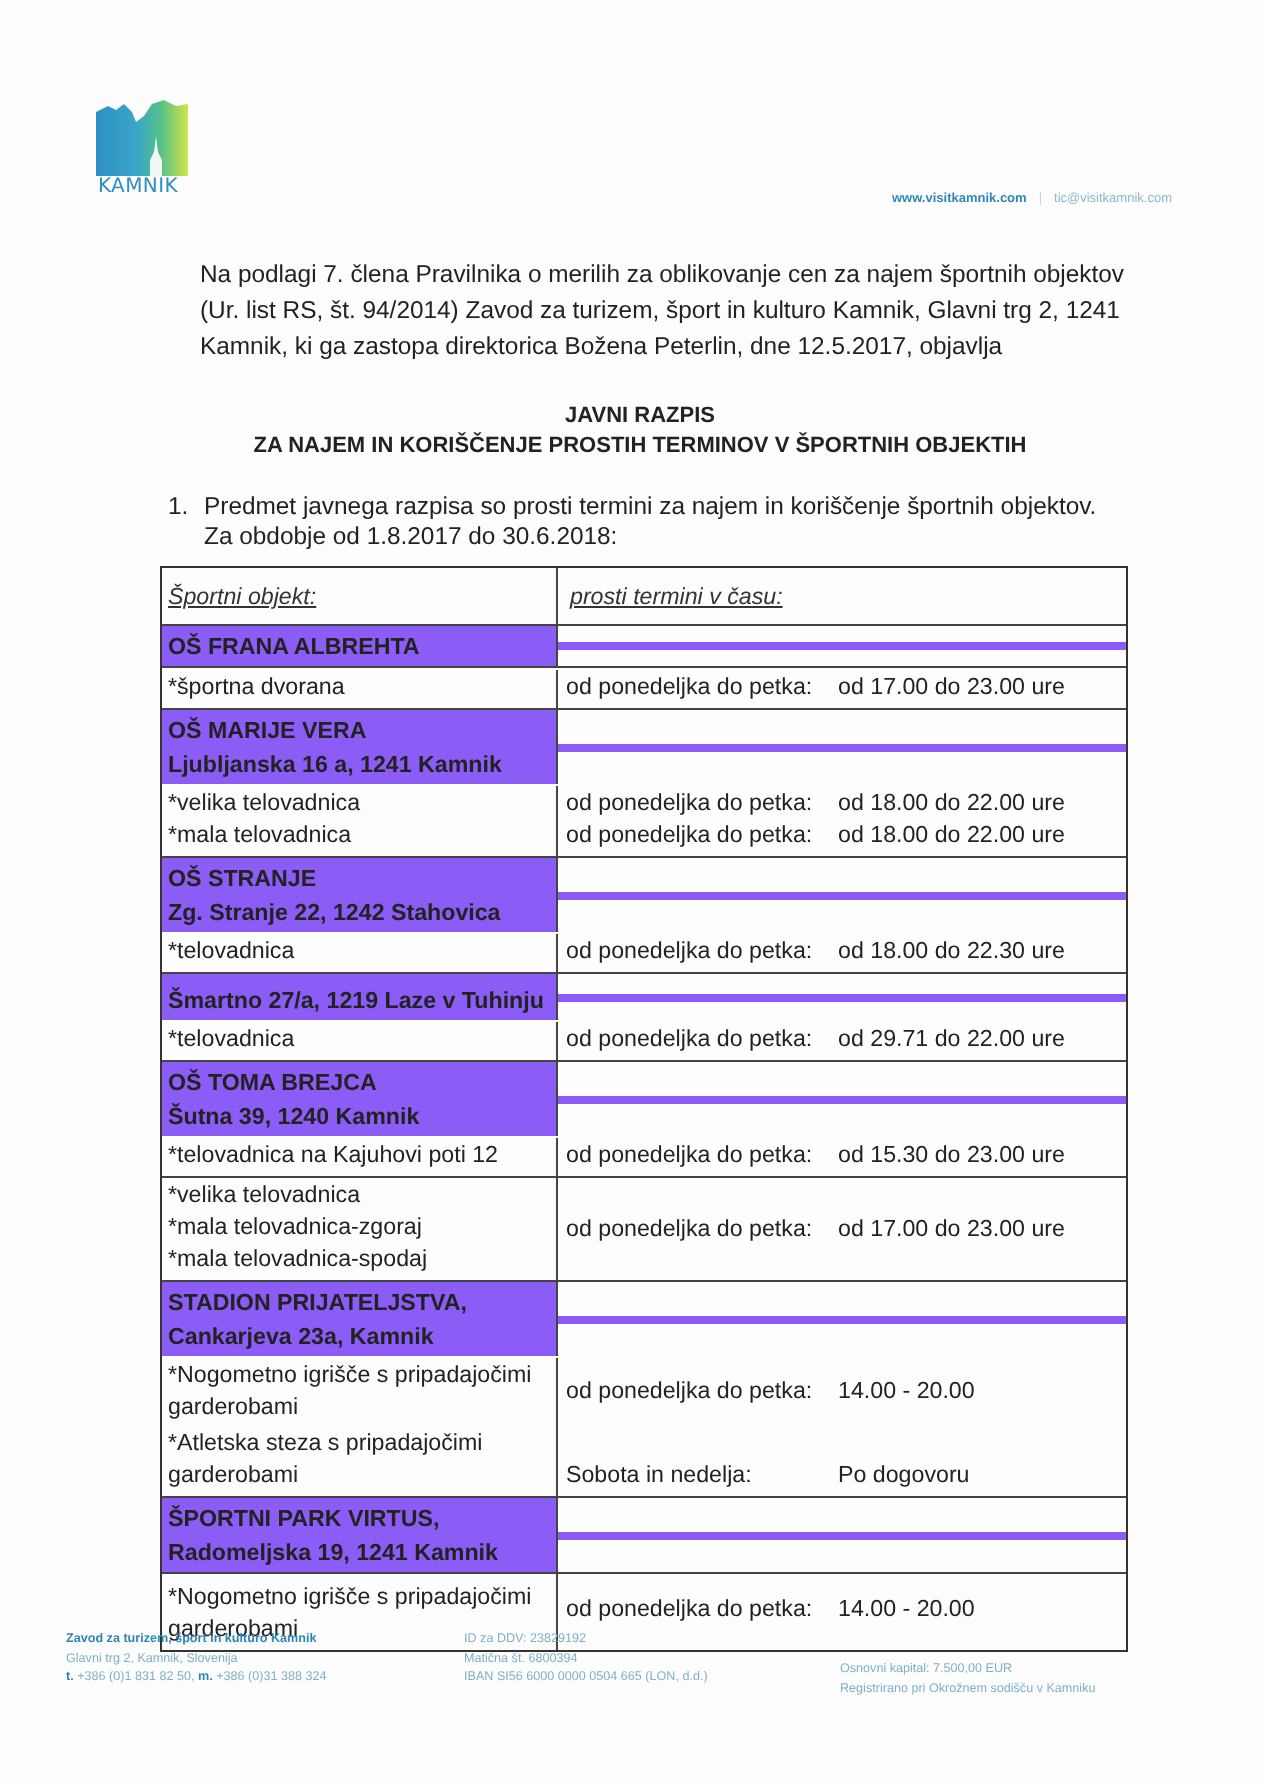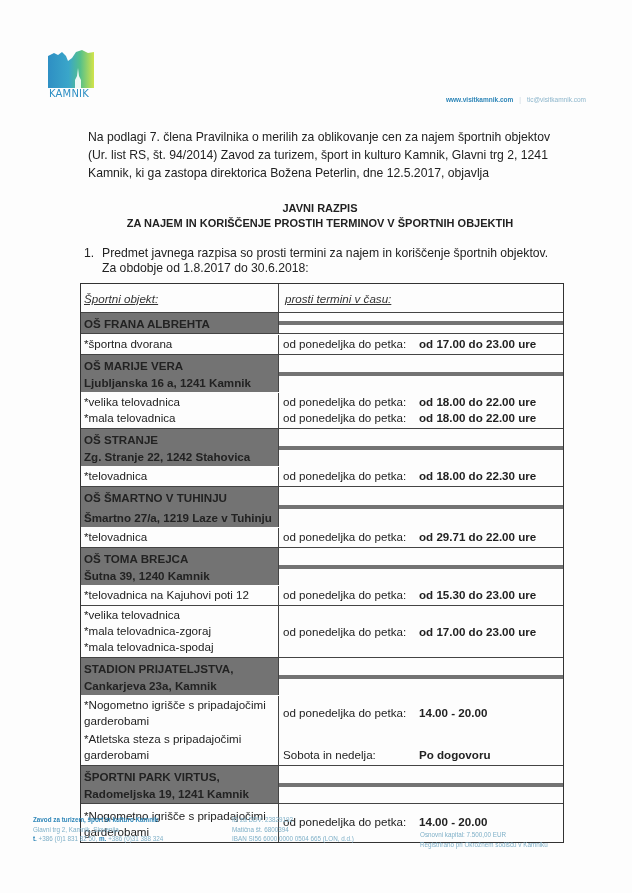--- a/index.html
+++ b/index.html
@@ -9,44 +9,44 @@
   
   .logo { position: absolute; left: 46px; top: 50px; width: 50px; height: 52px; }
   .logo svg { display: block; }
   .logo-text { position: absolute; left: 42px; top: 88px; width: 54px; font-size: 10px; letter-spacing: 0.2px; color: #2e8fc4; text-align: center; font-family: "DejaVu Sans", sans-serif; font-weight: normal; }
   .header-links { position: absolute; top: 96px; left: 446px; font-size: 6.5px; display: flex; gap: 6px; align-items: center; white-space: nowrap; }
   .header-links .web { color: #2e86b8; font-weight: bold; }
   .header-links .sep { color: #c9d6de; }
   .header-links .mail { color: #8db6cc; }
 
   
-  .intro { position: absolute; left: 88px; top: 128px; width: 480px; font-size: 12.2px; line-height: 18px; color: #222; }
+  .intro { position: absolute; left: 100px; top: 128px; width: 480px; font-size: 12.2px; line-height: 18px; color: #222; }
 
   .title { position: absolute; left: 80px; top: 201px; width: 480px; text-align: center; font-size: 11px; font-weight: bold; line-height: 15px; color: #222; }
 
   .item1 { position: absolute; left: 84px; top: 246px; width: 500px; font-size: 12.2px; line-height: 15px; }
   .item1 .num { position: absolute; left: 0; top: 0; }
   .item1 .txt { position: absolute; left: 18px; top: 0; white-space: nowrap; }
   .item1 .txt2 { position: absolute; left: 18px; top: 15px; white-space: nowrap; }
 
   
   .table { position: absolute; left: 80px; top: 283px; width: 484px; border: 1px solid #333; font-size: 11.6px; }
   .row { display: flex; border-top: 1px solid #444; align-items: center; }
   .row:first-child { border-top: none; }
   .c1 { width: 198px; border-right: 1px solid #444; padding: 2px 3px; }
   .c2 { flex: 1; position: relative; padding: 2px 4px; }
   .hdr .c1, .hdr .c2 { font-style: italic; text-decoration: underline; color: #333; height: 28px; padding-top: 8px; }
   .hdr .c2 { padding-left: 6px; }
-  .grp .c1, .grp .c2 { background: #737373; }
+  .grp .c1, .grp .c2 { background: #8b5cf6; }
   .grp .c1 { font-weight: bold; font-size: 11.6px; line-height: 17px; padding-top: 2px; padding-bottom: 1px; }
   .sub .c1 { line-height: 16px; padding-top: 1px; padding-bottom: 2px; }
   .line { display: block; white-space: nowrap; }
   .sched { display: flex; justify-content: space-between; white-space: nowrap; line-height: 16px; }
   .sched .days { width: 128px; }
-  .sched .time { width: 140px; font-weight: bold; }
+  .sched .time { width: 140px; }
   .c2.bottom { display: flex; flex-direction: column; justify-content: flex-end; }
   .c2.middle { display: flex; flex-direction: column; justify-content: center; }
 
   
   .footer { position: absolute; top: 815px; font-size: 6.3px; line-height: 9.5px; color: #7fb0c8; }
   .footer .strong { color: #2e86b8; font-weight: bold; }
   .footer .lbl { color: #2e86b8; font-weight: bold; }
   .f1 { left: 33px; }
   .f2 { left: 232px; }
   .f3 { left: 420px; top: 830px; }
@@ -151,21 +151,20 @@
     <div class="c2 bottom">
         <div class="sched">
           <span class="days">od ponedeljka do petka:</span>
           <span class="time">od 18.00 do 22.30 ure</span>
         </div>
       </div>
   </div>
 
   <div class="row grp">
     <div class="c1">
-        <span class="line">OŠ ŠMARTNO V TUHINJU</span>
         <span class="line" style="padding-top:3px">Šmartno 27/a, 1219 Laze v Tuhinju</span>
       </div>
     <div class="c2"></div>
   </div>
   <div class="row sub" style="border-top:none">
     <div class="c1">
         <span class="line">*telovadnica</span>
       </div>
     <div class="c2 bottom">
         <div class="sched">

